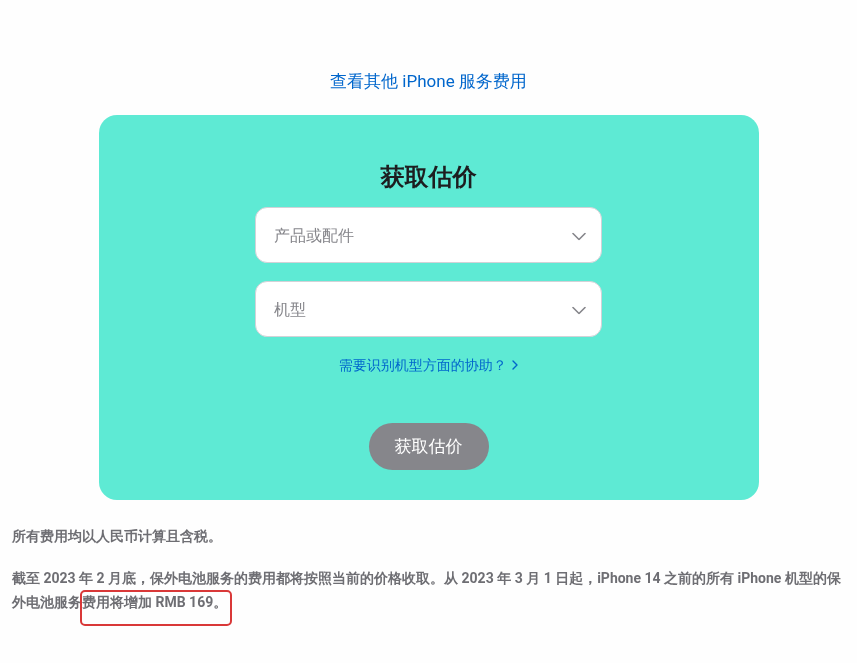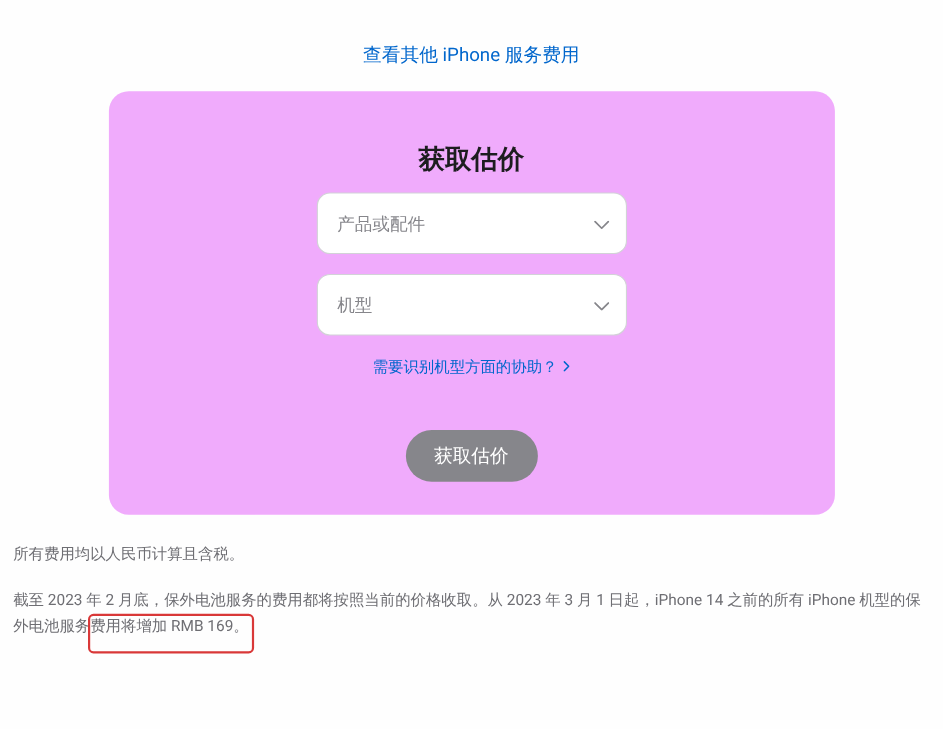--- a/index.html
+++ b/index.html
@@ -1,30 +1,30 @@
 <!DOCTYPE html>
 <html><head>
   <meta charset="utf-8">
   <style>
     * { box-sizing: border-box; margin: 0; padding: 0; }
     body { font-family: -apple-system, BlinkMacSystemFont, "Segoe UI", Roboto, sans-serif; background: #fefefe; width: 857px; height: 663px; overflow: hidden; }
-    .top-link { text-align: center; padding: 38px 4px 22px; }
+    .top-link { text-align: center; padding: 38px 4px 22px; margin-top: 32px; }
     .top-link a { color: #0066cc; text-decoration: none; font-size: 17px; cursor: pointer; }
-    .card { background: #f0abfc; border-radius: 18px; width: 660px; margin: 0 auto; padding: 46px 0 30px; text-align: center; }
+    .card { background: #5eead4; border-radius: 18px; width: 660px; margin: 0 auto; padding: 46px 0 30px; text-align: center; }
     .card-title { font-size: 24px; font-weight: 600; color: #1d1d1f; margin-bottom: 14px; }
     .card-sub { font-size: 17px; color: #1d1d1f; margin-bottom: 48px; }
-    .select-row { position: relative; width: 282px; margin: 0 auto 18px; }
+    .select-row { position: relative; width: 347px; margin: 0 auto 18px; }
     .select-row .fake-select { width: 100%; height: 56px; border: 1px solid #d2d2d7; border-radius: 12px; background: #fff; text-align: left; padding: 0 40px 0 18px; font-size: 16px; color: #86868b; cursor: pointer; outline: none; line-height: 56px; }
     .select-row .chev { position: absolute; right: 16px; top: 50%; transform: translateY(-50%); pointer-events: none; color: #86868b; }
     .help-link { margin: 6px 0 48px; }
     .help-link a { color: #0066cc; text-decoration: none; font-size: 14px; cursor: pointer; }
     .help-link .chev-inline { display: inline-block; margin-left: 2px; }
     .cta { display: inline-block; background: #86868b; color: #fff; border: none; border-radius: 24px; padding: 12px 26px; font-size: 17px; cursor: pointer; }
     .foot { padding: 24px 12px 0 12px; font-size: 14px; color: #6e6e73; line-height: 24px; }
-    .foot p { margin-bottom: 18px; }
+    .foot p { margin-bottom: 18px; font-weight: bold; }
     .hl { position: relative; display: inline; border: 2px solid #d93838; border-radius: 5px; padding: 2px 3px 14px 0; margin-left: -2px; }
   </style>
 </head>
 <body>
 
 <div class="top-link">
   <a>查看其他 iPhone 服务费用</a>
 </div>
 
 <div class="card">

